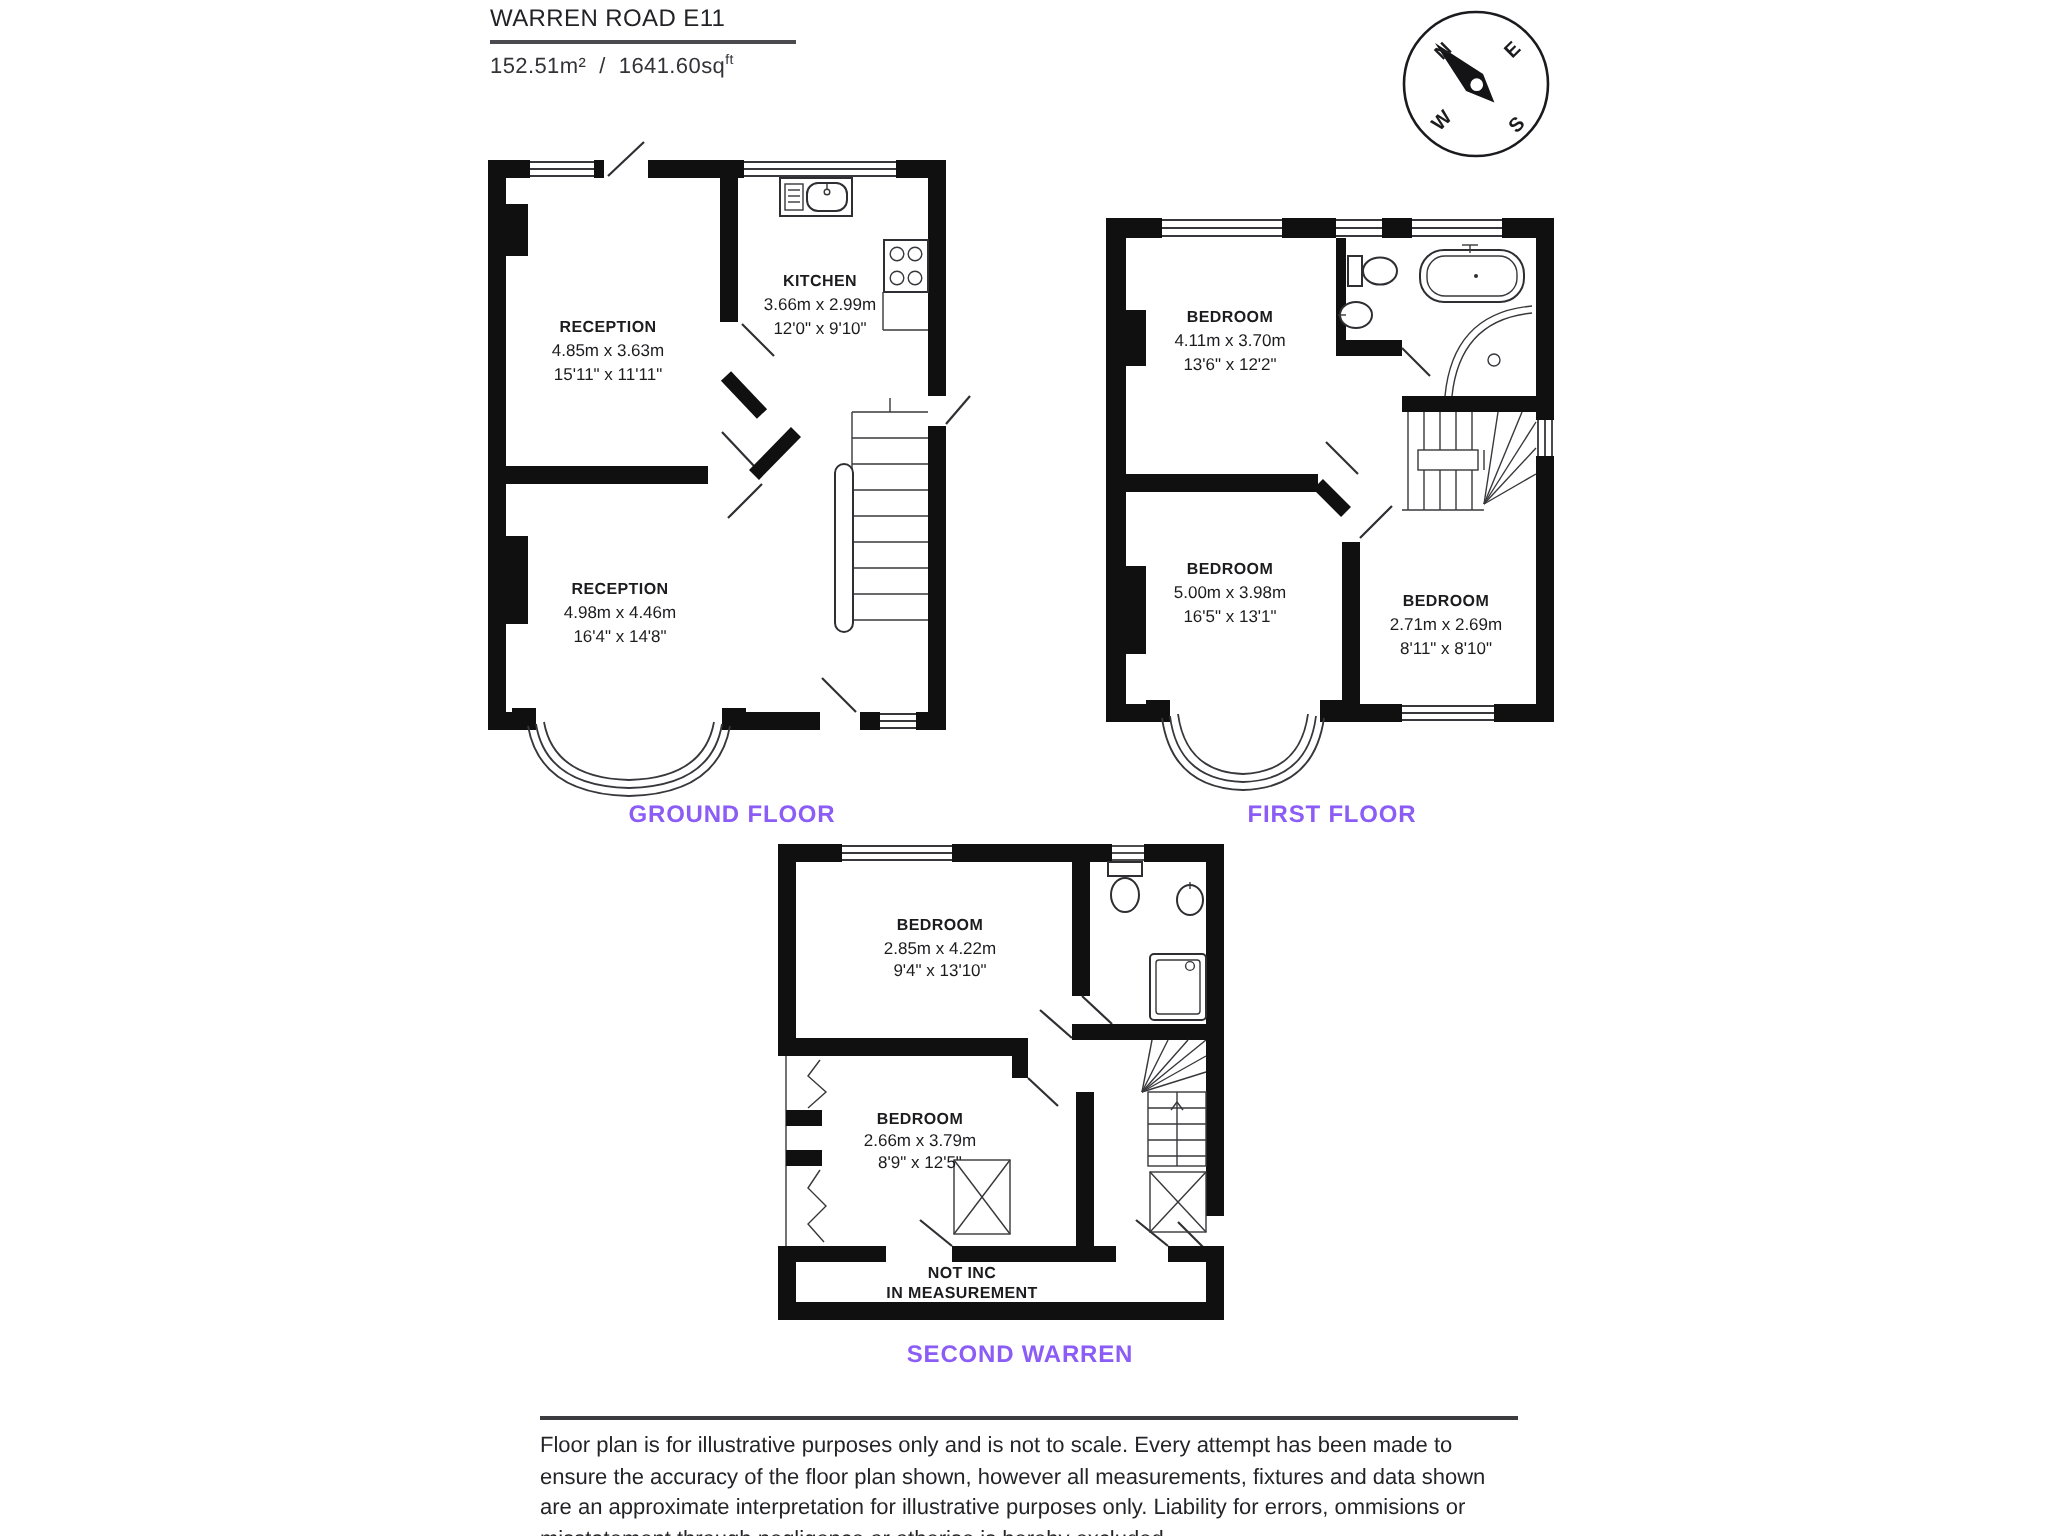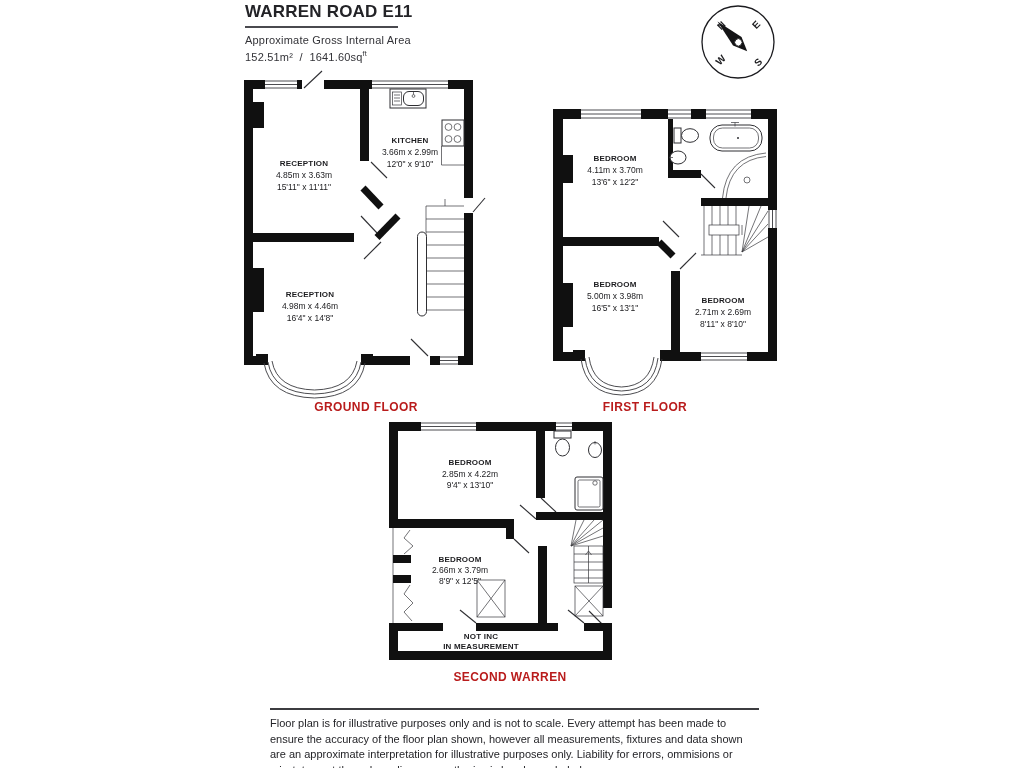--- a/index.html
+++ b/index.html
@@ -1,28 +1,28 @@
 <!DOCTYPE html>
 <html><head>
 <meta charset="utf-8">
 <style>
   html,body{margin:0;padding:0;background:#fff;}
   body{width:1024px;height:768px;position:relative;overflow:hidden;
        font-family:"Liberation Sans",sans-serif;color:#1e1e22;}
   .abs{position:absolute;}
   
   #hdr{left:245px;top:2px;width:330px;}
-  #hdr h1{margin:0;font-size:17px;font-weight:bold;letter-spacing:.2px;color:#232327;}
+  #hdr h1{margin:0;font-size:12px;font-weight:normal;letter-spacing:.2px;color:#232327;}
   #hdr .rule{width:153px;height:2px;background:#4a4a4f;margin:4px 0 5px 0;}
   #hdr .sub{font-size:11px;color:#323237;letter-spacing:.2px;line-height:1.35;}
   #hdr .area{font-size:11px;color:#323237;margin-top:2px;letter-spacing:.2px;}
   #hdr sup{font-size:7px;}
   
   .caption{width:170px;text-align:center;font-size:12px;font-weight:bold;
-           letter-spacing:.4px;color:#b91c1c;}
+           letter-spacing:.4px;color:#8b5cf6;}
   
   #disc{left:270px;top:708px;width:489px;border-top:2px solid #3c3c40;
         padding-top:6px;font-size:11px;line-height:1.42;color:#242428;}
   
   svg text{font-family:"Liberation Sans",sans-serif;fill:#1c1c1f;text-anchor:middle;}
   .rname{font-size:8px;font-weight:bold;letter-spacing:.2px;}
   .rdim{font-size:8.5px;}
   .note{font-size:8px;font-weight:bold;letter-spacing:.2px;}
   .w{fill:#101010;}
   .tl{stroke:#38383c;stroke-width:.9;fill:none;}
@@ -31,21 +31,20 @@
   .dr{stroke:#2f2f33;stroke-width:1.1;fill:none;}
   .sp{stroke:#101010;stroke-width:7;fill:none;}
   .cmp{stroke:#1b1b1f;fill:none;}
 </style>
 </head>
 <body>
 
 <div class="abs" id="hdr">
   <h1>WARREN ROAD E11</h1>
   <div class="rule"></div>
-  <div class="sub">Approximate Gross Internal Area</div>
   <div class="area">
     <span>152.51m²</span>
     <span>&nbsp;</span><span>/</span><span>&nbsp;</span>
     <span>1641.60sq</span><sup>ft</sup>
   </div>
 </div>
 
 <svg class="abs" style="left:698px;top:2px" width="80" height="80" viewBox="0 0 80 80">
   <circle cx="40" cy="40" r="36" class="cmp" stroke-width="1.3"></circle>
   <g transform="rotate(-45 40 40)">
@@ -273,21 +272,21 @@
     <text class="rname" x="64" y="192">BEDROOM</text>
     <text class="rdim" x="64" y="204">5.00m x 3.98m</text>
     <text class="rdim" x="64" y="216">16'5" x 13'1"</text>
   </g>
   <g>
     <text class="rname" x="172" y="208">BEDROOM</text>
     <text class="rdim" x="172" y="220">2.71m x 2.69m</text>
     <text class="rdim" x="172" y="232">8'11" x 8'10"</text>
   </g>
 </svg>
-<div class="abs caption" style="left:560px;top:400px">FIRST FLOOR</div>
+<div class="abs caption" style="left:581px;top:400px">FIRST FLOOR</div>
 
 <svg class="abs" style="left:388px;top:420px" width="228" height="244" viewBox="0 0 228 244">
   <g>
 
     <rect class="w" x="1" y="2" width="32" height="9"></rect>
     <g class="tl">
         <line x1="33" y1="3" x2="88" y2="3"></line>
         <line x1="33" y1="6.5" x2="88" y2="6.5"></line>
         <line x1="33" y1="10" x2="88" y2="10"></line>
       </g>

